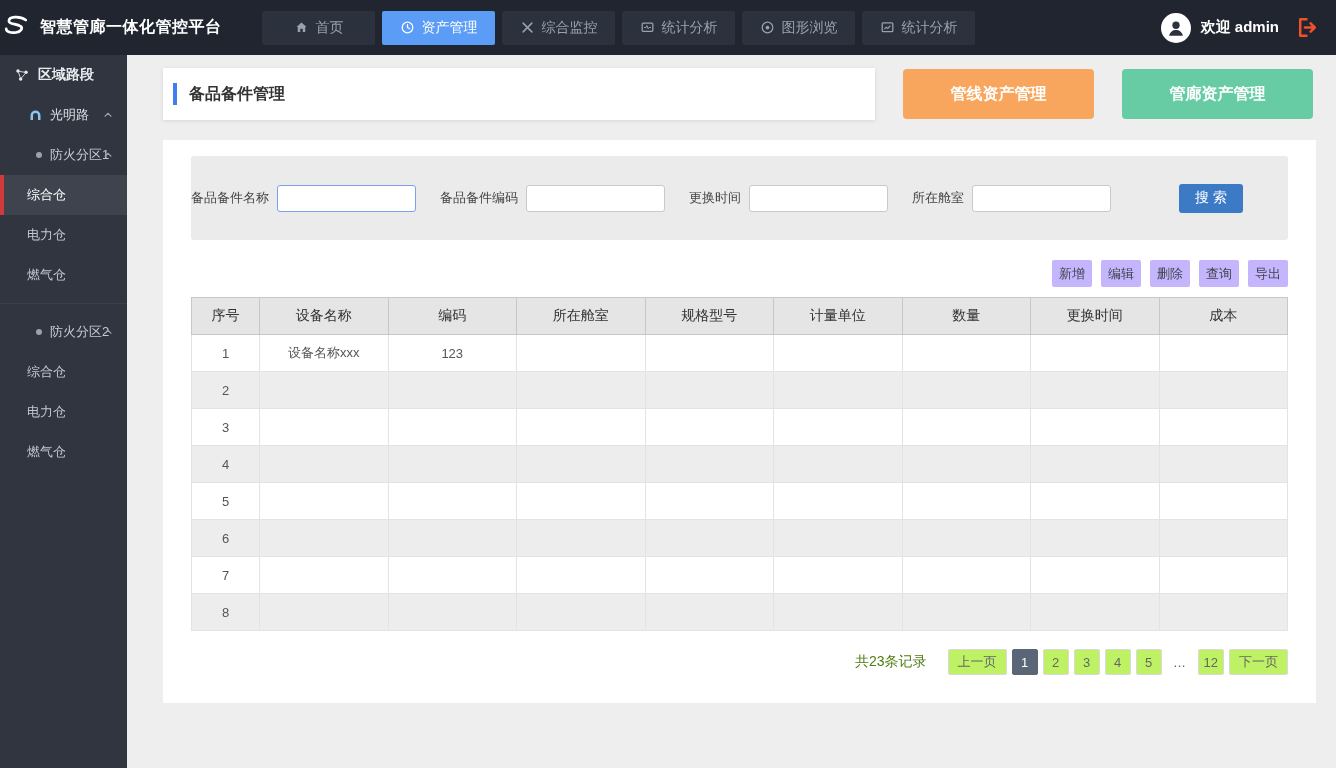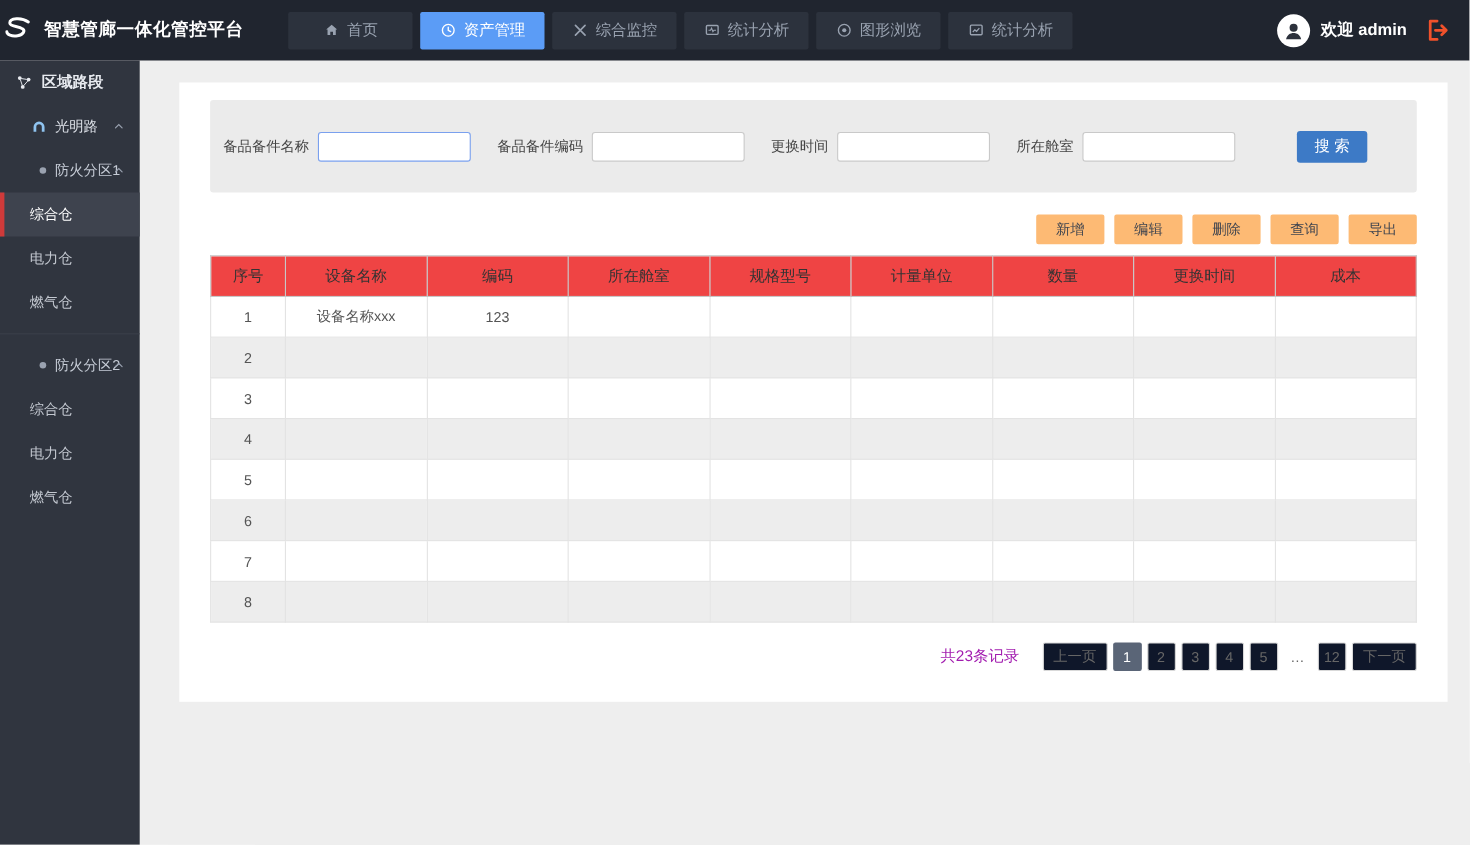--- a/index.html
+++ b/index.html
@@ -45,51 +45,51 @@
   .content { position:absolute; left:153px; top:55px; right:0; bottom:0; background:#eeeeee; }
   .page-head { display:flex; align-items:center; margin:13px 23px 0 10px; }
   .title-card { width:712px; height:52px; background:#fff; display:flex; align-items:center; box-shadow:0 1px 4px rgba(0,0,0,0.10); }
   .title-accent { width:4px; height:22px; background:#3f7ef0; margin-left:10px; }
   .page-title { font-size:16px; font-weight:bold; color:#333; margin-left:12px; }
   .head-btn { width:191px; height:50px; border:none; border-radius:4px; color:#fff; font-size:16px; font-weight:bold; cursor:pointer; font-family:inherit; }
   .btn-orange { margin-left:auto; background:#f8a55e; }
   .btn-green  { margin-left:28px; background:#67cba3; }
   .main-card { margin:20px 20px 0 10px; background:#fff; height:563px; padding:16px 28px 0 28px; }
   
-  .search-panel { height:84px; background:#ebebeb; border-radius:3px; display:flex; align-items:center; padding-left:12px; }
+  .search-panel { height:84px; background:#ebebeb; border-radius:3px; display:flex; align-items:center; padding-left:0; }
   .field { display:flex; align-items:center; margin-right:24px; }
   .field label { font-size:13px; color:#444; margin-right:8px; white-space:nowrap; }
   .field input {
     width:139px; height:27px; border:1px solid #c9c9c9; border-radius:3px; background:#fff;
     padding:0 6px; font-size:13px; font-family:inherit; outline:none;
   }
   .field input.focused { border-color:#7aa0ee; }
   .search-btn {
     margin-left:auto; margin-right:45px; width:64px; height:29px; background:#3d7ac6;
     color:#fff; border:none; border-radius:3px; font-size:14px; cursor:pointer; font-family:inherit; white-space:nowrap;
   }
   
   .toolbar { display:flex; justify-content:flex-end; gap:9px; margin-top:20px; }
   .tool-btn {
-    width:62px; height:27px; background:#fdba74; border:none; border-radius:2px;
+    width:40px; height:27px; background:#c4b5fd; border:none; border-radius:2px;
     font-size:13px; color:#40454f; cursor:pointer; font-family:inherit;
   }
   
   .data-table { width:100%; border-collapse:collapse; margin-top:10px; table-layout:fixed; }
   .data-table th {
-    background:#ef4444; border:1px solid #c7c7c7; height:37px;
+    background:#e5e5e5; border:1px solid #c7c7c7; height:37px;
     font-size:14px; color:#333; font-weight:normal; text-align:center;
   }
   .data-table td { border:1px solid #e3e3e3; height:37px; font-size:13px; color:#555; text-align:center; background:#fff; }
   .data-table tr:nth-child(even) td { background:#ededed; }
   
   .pagination { display:flex; align-items:center; justify-content:flex-end; margin-top:18px; gap:5px; }
-  .total-text { font-size:14px; color:#a21caf; margin-right:16px; }
+  .total-text { font-size:14px; color:#4d7c0f; margin-right:16px; }
   .page-btn {
-    min-width:26px; height:26px; border:1px solid #d9d9d9; background:#0f172a; color:#666;
+    min-width:26px; height:26px; border:1px solid #d9d9d9; background:#bef264; color:#666;
     font-size:13px; border-radius:2px; padding:0 5px; cursor:pointer; font-family:inherit;
   }
   .page-btn.nav-text { padding:0 9px; }
   .page-btn.active { background:#5a6577; border-color:#5a6577; color:#fff; }
   .page-btn.ellipsis { border:none; background:transparent; cursor:default; }
   .pages-wrap { display:flex; gap:5px; }
 </style>
 </head>
 <body>
 
@@ -241,20 +241,28 @@
   <div class="tree-row tree-leaf">
     <span>电力仓</span>
   </div>
   <div class="tree-row tree-leaf">
     <span>燃气仓</span>
   </div>
 </aside>
 
 <main class="content">
 
+  <div class="page-head">
+    <div class="title-card">
+      <div class="title-accent"></div>
+      <span class="page-title">备品备件管理</span>
+    </div>
+    <button class="head-btn btn-orange">管线资产管理</button>
+    <button class="head-btn btn-green">管廊资产管理</button>
+  </div>
 
   <div class="main-card">
 
     <div class="search-panel">
       <div class="field">
         <label>备品备件名称</label>
         <input class="focused" type="text" style="">
       </div>
       <div class="field">
         <label>备品备件编码</label>

